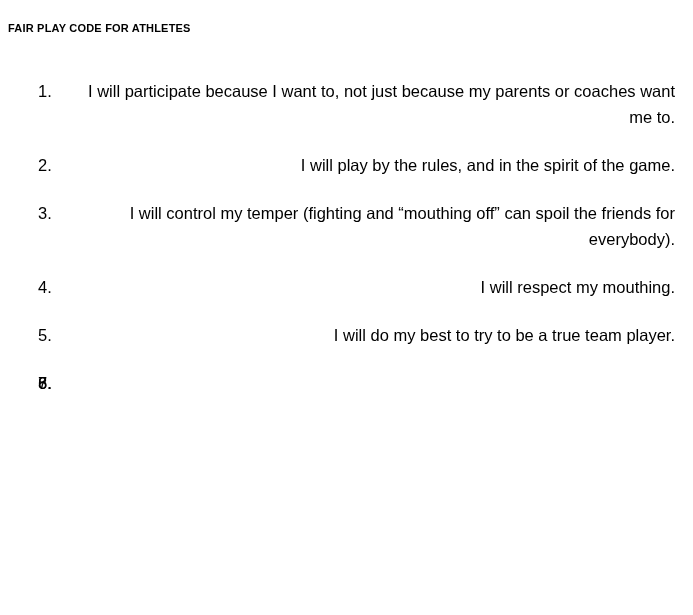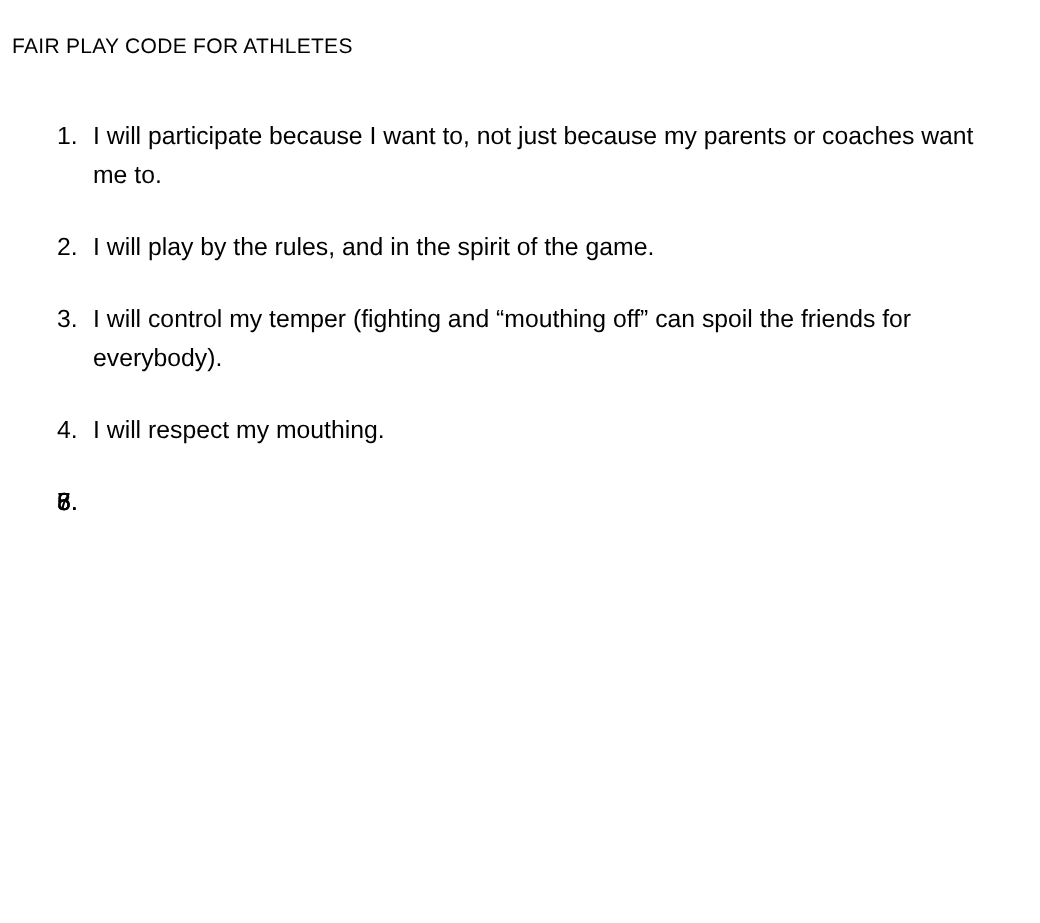--- a/index.html
+++ b/index.html
@@ -18,22 +18,22 @@
   .page {
     position: relative;
     width: 693px;
     height: 615px;
     background: #ffffff;
   }
   .doc-title {
     position: absolute;
     left: 8px;
     top: 11px;
-    font-size: 14px;
-    font-weight: normal;
+    font-size: 11px;
+    font-weight: bold;
     letter-spacing: 0.2px;
     line-height: 20px;
     white-space: nowrap;
   }
   .code-list {
     position: absolute;
     left: 0;
     top: 78px;
     width: 693px;
     margin: 0;
@@ -54,20 +54,21 @@
     top: 0;
     width: 20px;
     text-align: left;
     font-size: 16.5px;
     line-height: 26px;
   }
   .item-text {
     display: block;
     font-size: 16.5px;
     line-height: 26px;
+    text-align: right;
   }
 </style>
 </head>
 <body>
 
 <div class="page">
 
   <h1 class="doc-title">FAIR PLAY CODE FOR ATHLETES</h1>
 
   <ol class="code-list">
@@ -87,20 +88,21 @@
       <span class="item-text">I will control my temper (fighting and “mouthing off” can spoil the friends for everybody).</span>
     </li>
 
     <li class="code-item">
       <span class="item-number">4.</span>
       <span class="item-text">I will respect my mouthing.</span>
     </li>
 
     <li class="code-item">
       <span class="item-number">5.</span>
+      <span class="item-text">I will do my best to try to be a true team player.</span>
     </li>
 
     <li class="code-item">
       <span class="item-number">6.</span>
     </li>
 
     <li class="code-item">
       <span class="item-number">7.</span>
     </li>
 

